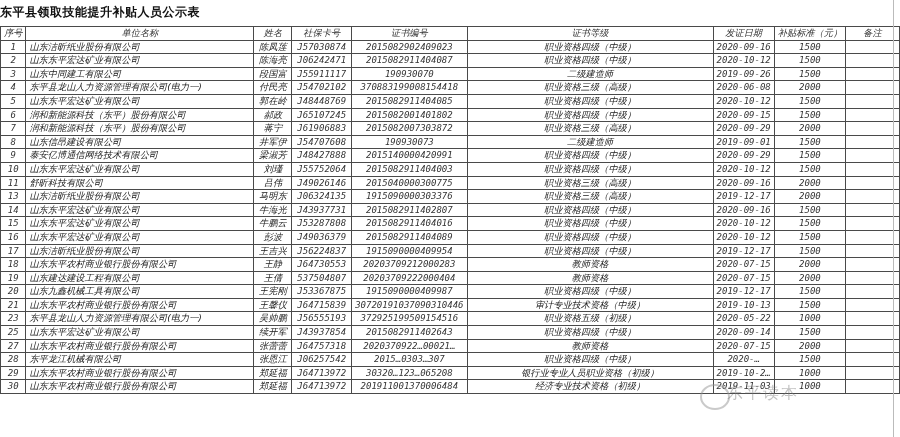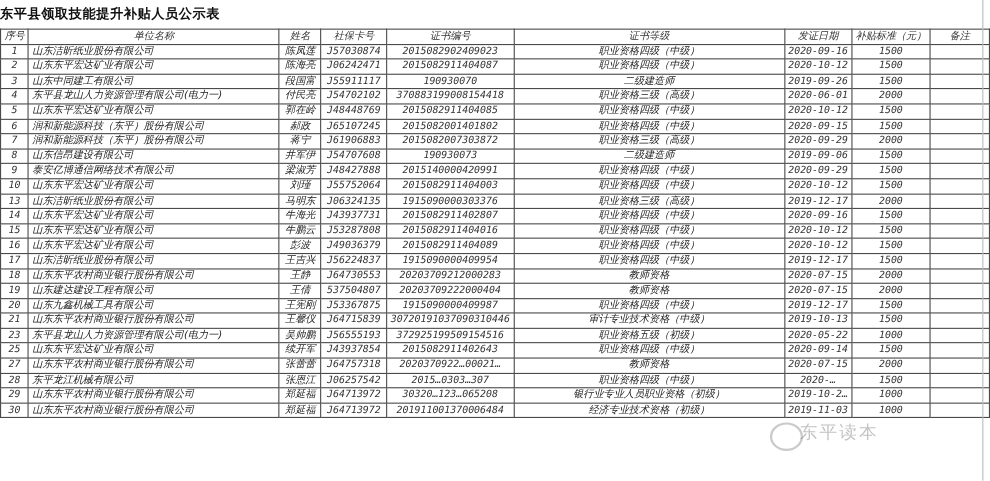--- a/index.html
+++ b/index.html
@@ -85,21 +85,21 @@
         <td class="c mono">1500</td>
         <td class="c"></td>
       </tr>
       <tr>
         <td class="c mono">4</td>
         <td class="l">东平县龙山人力资源管理有限公司(电力一)</td>
         <td class="c">付民亮</td>
         <td class="c mono">J54702102</td>
         <td class="c mono">370883199008154418</td>
         <td class="c">职业资格三级（高级）</td>
-        <td class="c mono">2020-06-01</td>
+        <td class="c mono">2020-06-08</td>
         <td class="c mono">2000</td>
         <td class="c"></td>
       </tr>
       <tr>
         <td class="c mono">5</td>
         <td class="l">山东东平宏达矿业有限公司</td>
         <td class="c">郭在岭</td>
         <td class="c mono">J48448769</td>
         <td class="c mono">2015082911404085</td>
         <td class="c">职业资格四级（中级）</td>
@@ -129,21 +129,21 @@
         <td class="c mono">2000</td>
         <td class="c"></td>
       </tr>
       <tr>
         <td class="c mono">8</td>
         <td class="l">山东信昂建设有限公司</td>
         <td class="c">井军伊</td>
         <td class="c mono">J54707608</td>
         <td class="c mono">190930073</td>
         <td class="c">二级建造师</td>
-        <td class="c mono">2019-09-06</td>
+        <td class="c mono">2019-09-01</td>
         <td class="c mono">1500</td>
         <td class="c"></td>
       </tr>
       <tr>
         <td class="c mono">9</td>
         <td class="l">泰安亿博通信网络技术有限公司</td>
         <td class="c">梁淑芳</td>
         <td class="c mono">J48427888</td>
         <td class="c mono">2015140000420991</td>
         <td class="c">职业资格四级（中级）</td>
@@ -153,20 +153,31 @@
       </tr>
       <tr>
         <td class="c mono">10</td>
         <td class="l">山东东平宏达矿业有限公司</td>
         <td class="c">刘瑾</td>
         <td class="c mono">J55752064</td>
         <td class="c mono">2015082911404003</td>
         <td class="c">职业资格四级（中级）</td>
         <td class="c mono">2020-10-12</td>
         <td class="c mono">1500</td>
+        <td class="c"></td>
+      </tr>
+      <tr>
+        <td class="c mono">11</td>
+        <td class="l">舒昕科技有限公司</td>
+        <td class="c">吕伟</td>
+        <td class="c mono">J49026146</td>
+        <td class="c mono">2015040000300775</td>
+        <td class="c">职业资格三级（高级）</td>
+        <td class="c mono">2020-09-16</td>
+        <td class="c mono">2000</td>
         <td class="c"></td>
       </tr>
       <tr>
         <td class="c mono">13</td>
         <td class="l">山东洁昕纸业股份有限公司</td>
         <td class="c">马明东</td>
         <td class="c mono">J06324135</td>
         <td class="c mono">1915090000303376</td>
         <td class="c">职业资格三级（高级）</td>
         <td class="c mono">2019-12-17</td>

